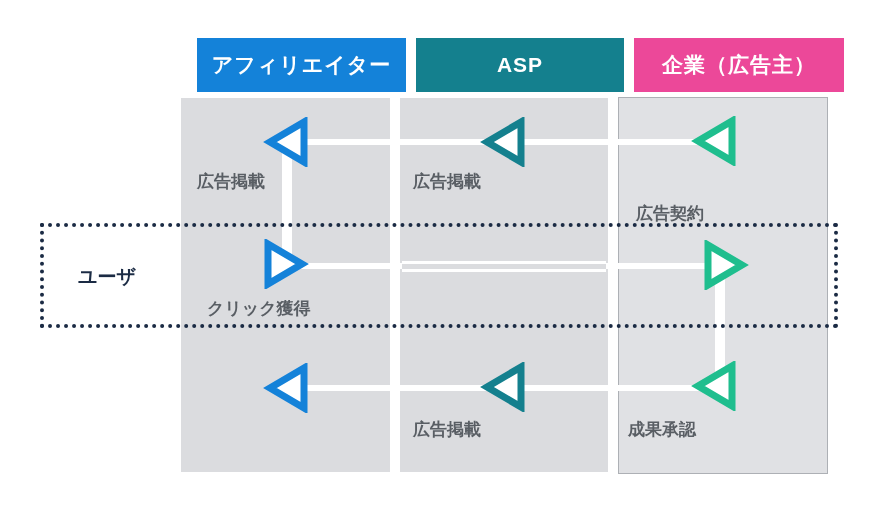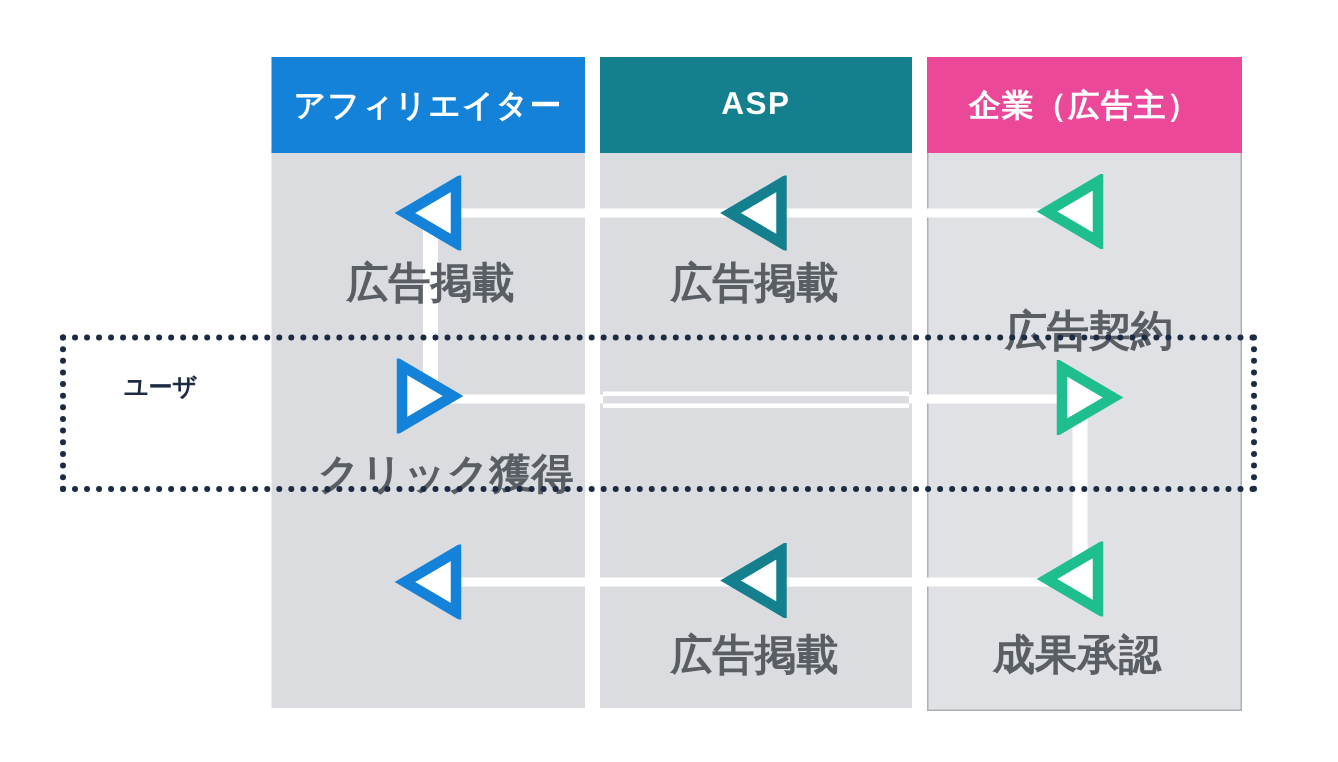--- a/index.html
+++ b/index.html
@@ -1,21 +1,21 @@
 <!DOCTYPE html>
 <html><head>
 <meta charset="utf-8">
 <style>
   html,body{margin:0;padding:0;background:#ffffff;}
   body{font-family:"Liberation Sans","DejaVu Sans",sans-serif;}
   .canvas{position:relative;width:892px;height:508px;background:#ffffff;overflow:hidden;}
 
   
-  .col-header{position:absolute;top:38px;height:64px;display:flex;align-items:center;justify-content:center;
-    color:#ffffff;font-weight:bold;font-size:21px;letter-spacing:1px;}
+  .col-header{position:absolute;top:38px;height:54px;display:flex;align-items:center;justify-content:center;
+    color:#ffffff;font-weight:bold;font-size:21px;letter-spacing:1px;margin-left:16px;}
   .hdr-affiliate{left:181px;width:209px;background:#1482D9;}
   .hdr-asp{left:400px;width:208px;background:#14808E;text-align:right;}
   .hdr-advertiser{left:618px;width:210px;background:#ec4899;}
 
   
   .col-body{position:absolute;top:98px;height:374px;background:#DBDCDF;}
   .body-affiliate{left:181px;width:209px;}
   .body-asp{left:400px;width:208px;}
   .body-advertiser{left:618px;top:97px;width:210px;height:377px;background:#E0E1E4;border:1px solid #ADB0B5;box-sizing:border-box;}
 
@@ -25,25 +25,25 @@
   .hollow-line{position:absolute;height:11px;border-top:3px solid #ffffff;border-bottom:3px solid #ffffff;box-sizing:border-box;background:transparent;}
 
   
   .arrow{position:absolute;width:48px;height:50px;}
   .arrow polygon{fill:#ffffff;stroke-width:7;stroke-linejoin:miter;}
   .c-blue polygon{stroke:#1482D9;}
   .c-teal polygon{stroke:#14808E;}
   .c-green polygon{stroke:#1FBE8E;}
 
   
-  .step-label{position:absolute;width:180px;text-align:center;font-weight:bold;font-size:28px;color:#595E64;}
+  .step-label{position:absolute;width:180px;text-align:left;font-weight:bold;font-size:17px;color:#595E64;}
 
   
   .user-box{position:absolute;left:40px;top:223px;width:798px;height:105px;border:4px dotted #1B2B44;box-sizing:border-box;}
-  .user-label{position:absolute;left:47px;top:248px;width:120px;text-align:center;font-weight:bold;font-size:16px;color:#1B2B44;}
+  .user-label{position:absolute;left:47px;top:264px;width:120px;text-align:center;font-weight:bold;font-size:19px;color:#1B2B44;}
 </style>
 </head>
 <body>
 
 <div class="canvas">
 
   <div class="col-body body-affiliate"></div>
   <div class="col-body body-asp"></div>
   <div class="col-body body-advertiser"></div>
 

